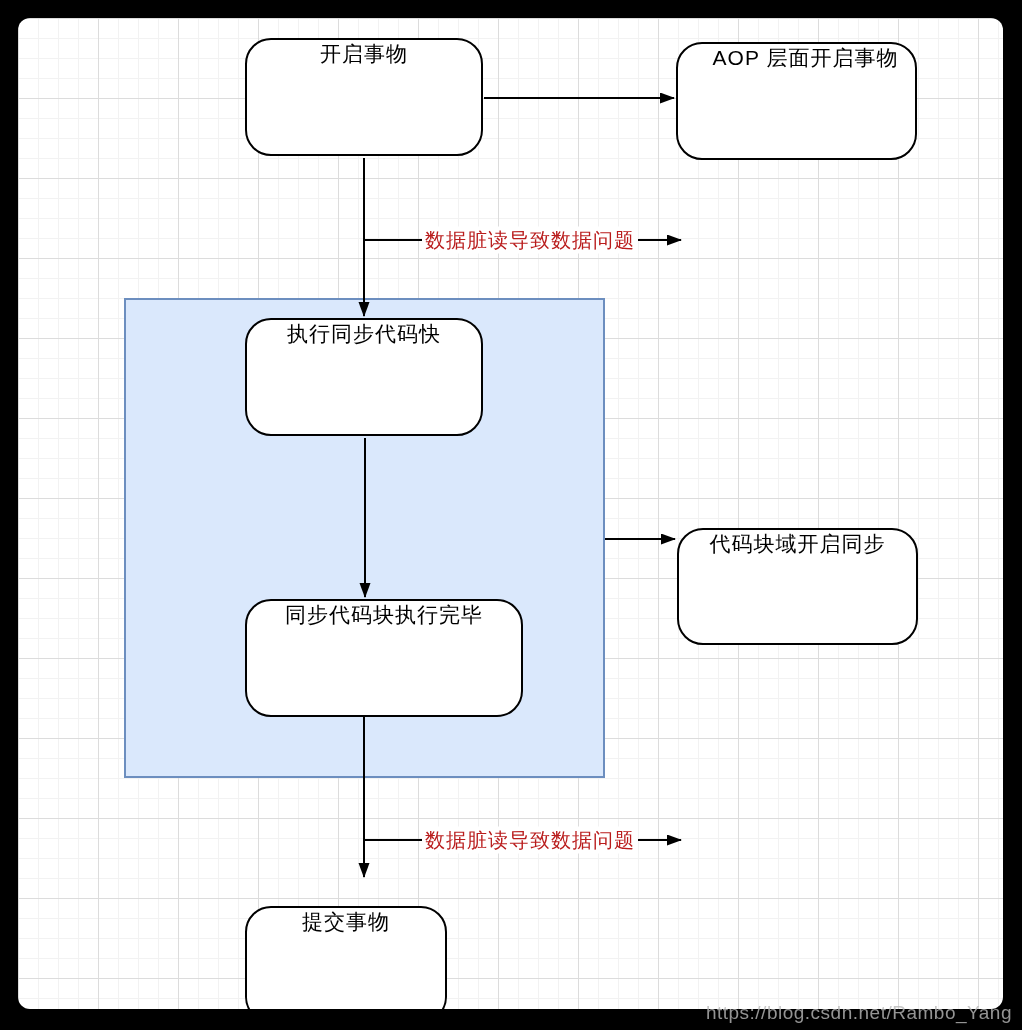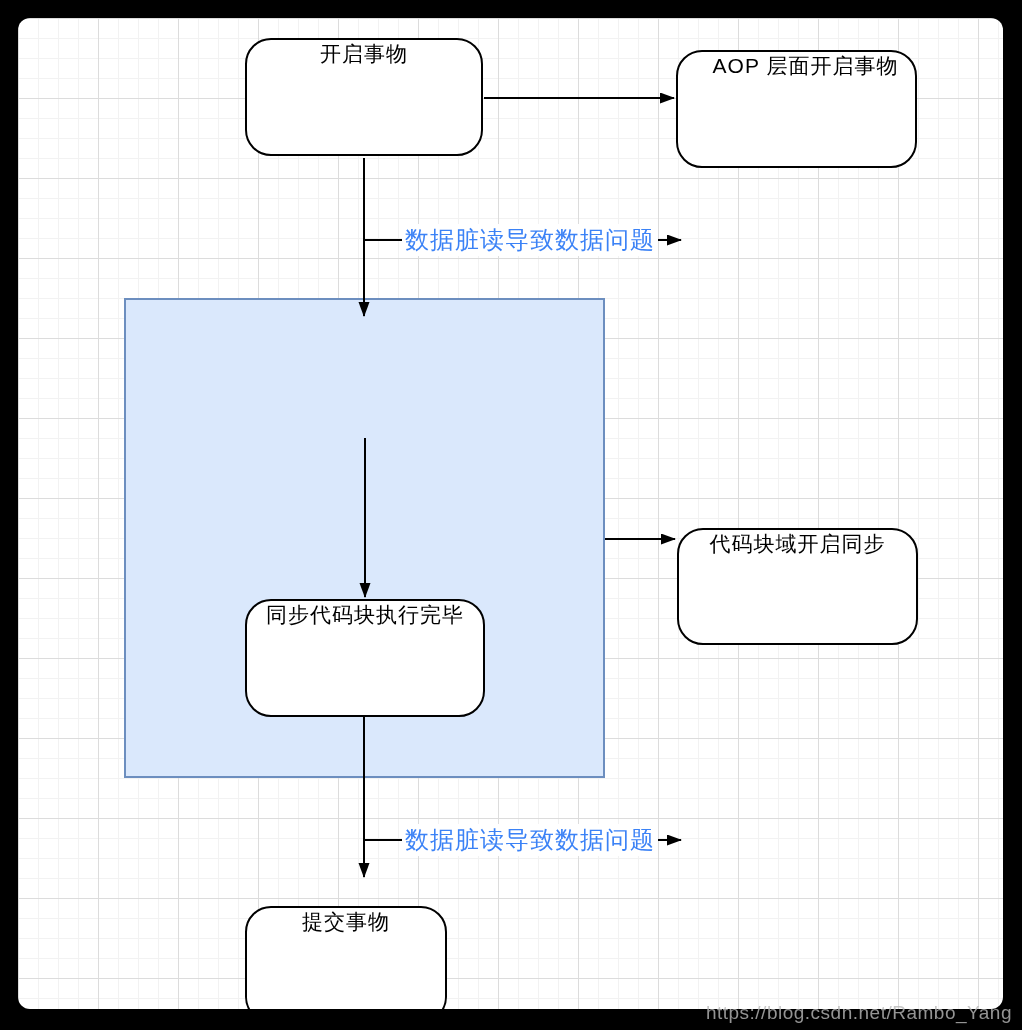--- a/index.html
+++ b/index.html
@@ -55,32 +55,32 @@
     display: flex;
     align-items: flex-start;
     justify-content: center;
     font-size: 21px;
     color: #000;
     z-index: 3;
     text-align: center;
     letter-spacing: 1px;
   }
   .node-start      { left: 227px; top: 20px;  width: 238px; height: 118px; }
-  .node-aop        { left: 658px; top: 32px;  width: 241px; height: 118px; padding-left: 18px; }
+  .node-aop        { left: 658px; top: 24px;  width: 241px; height: 118px; padding-left: 18px; }
   .node-exec       { left: 227px; top: 300px; width: 238px; height: 118px; }
-  .node-sync-done  { left: 227px; top: 581px; width: 240px; height: 118px; }
+  .node-sync-done  { left: 227px; top: 581px; width: 278px; height: 118px; }
   .node-code-block { left: 659px; top: 462px; width: 241px; height: 117px; margin-top: 48px; }
   .node-commit     { left: 227px; top: 888px; width: 202px; height: 117px; }
   .edge-label {
     position: absolute;
     transform: translate(-50%, -50%);
     background: #ffffff;
     padding: 0 3px;
-    font-size: 24px;
-    color: #3b82f6;
+    font-size: 20px;
+    color: #b91c1c;
     white-space: nowrap;
     z-index: 4;
     letter-spacing: 1px;
   }
   .edge-label-top    { left: 512px; top: 222px; }
   .edge-label-bottom { left: 512px; top: 822px; }
   .watermark {
     position: absolute;
     right: 10px;
     bottom: 6px;
@@ -119,20 +119,23 @@
 
     <line x1="346" y1="822" x2="663" y2="822" stroke="#000" stroke-width="2" marker-end="url(#arrow)"></line>
   </svg>
 
   <div class="node node-start">
     <span>开启事物</span>
   </div>
   <div class="node node-aop">
     <span>AOP 层面开启事物</span>
   </div>
+  <div class="node node-exec">
+    <span>执行同步代码快</span>
+  </div>
   <div class="node node-sync-done">
     <span>同步代码块执行完毕</span>
   </div>
   <div class="node node-code-block">
     <span>代码块域开启同步</span>
   </div>
   <div class="node node-commit">
     <span>提交事物</span>
   </div>
 

